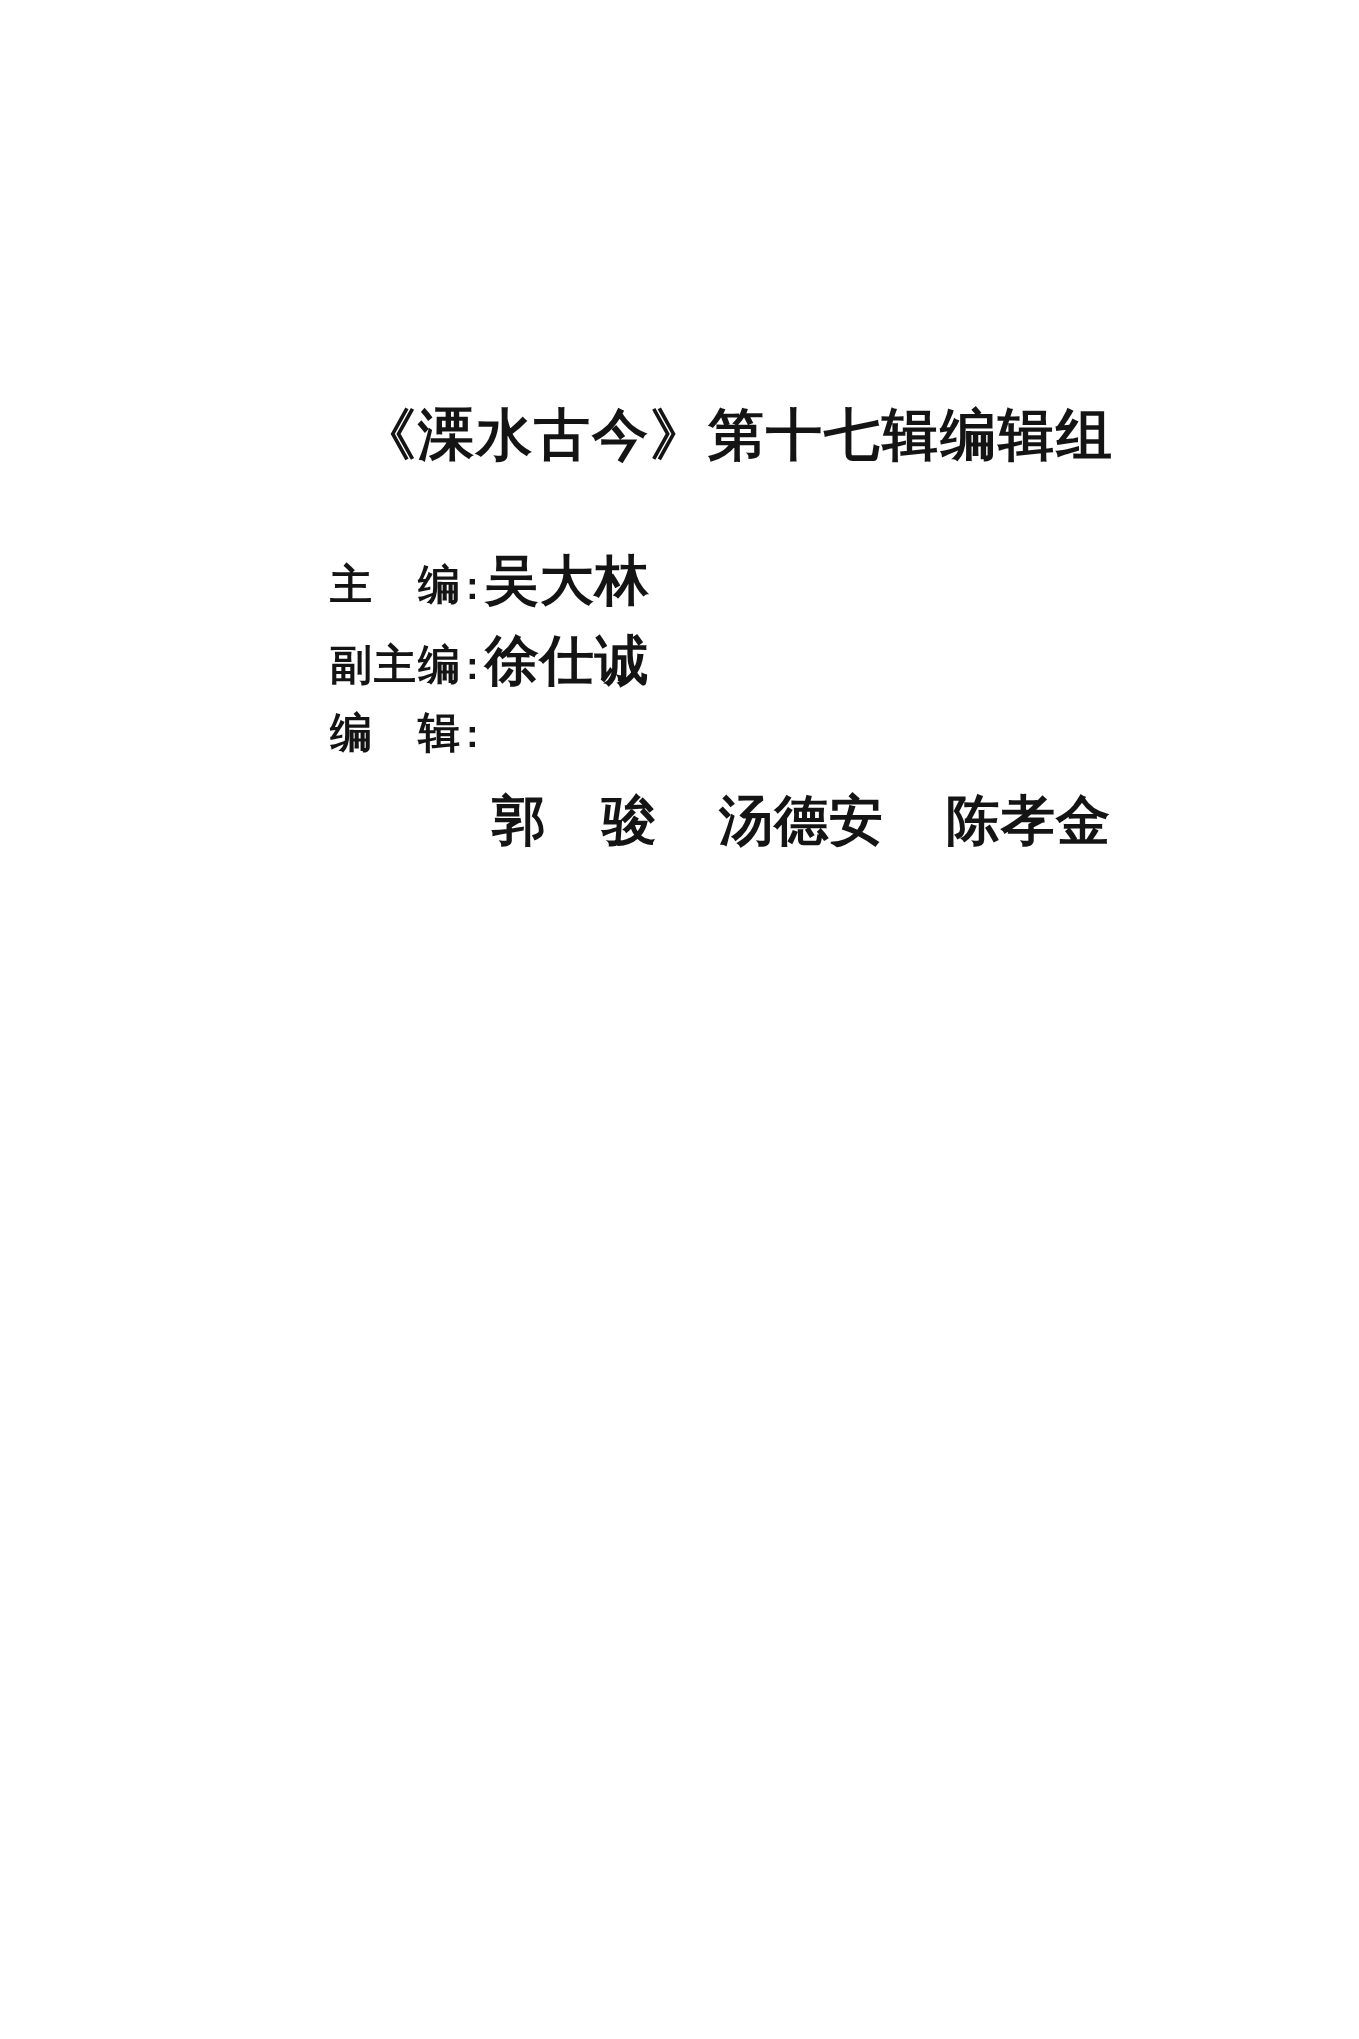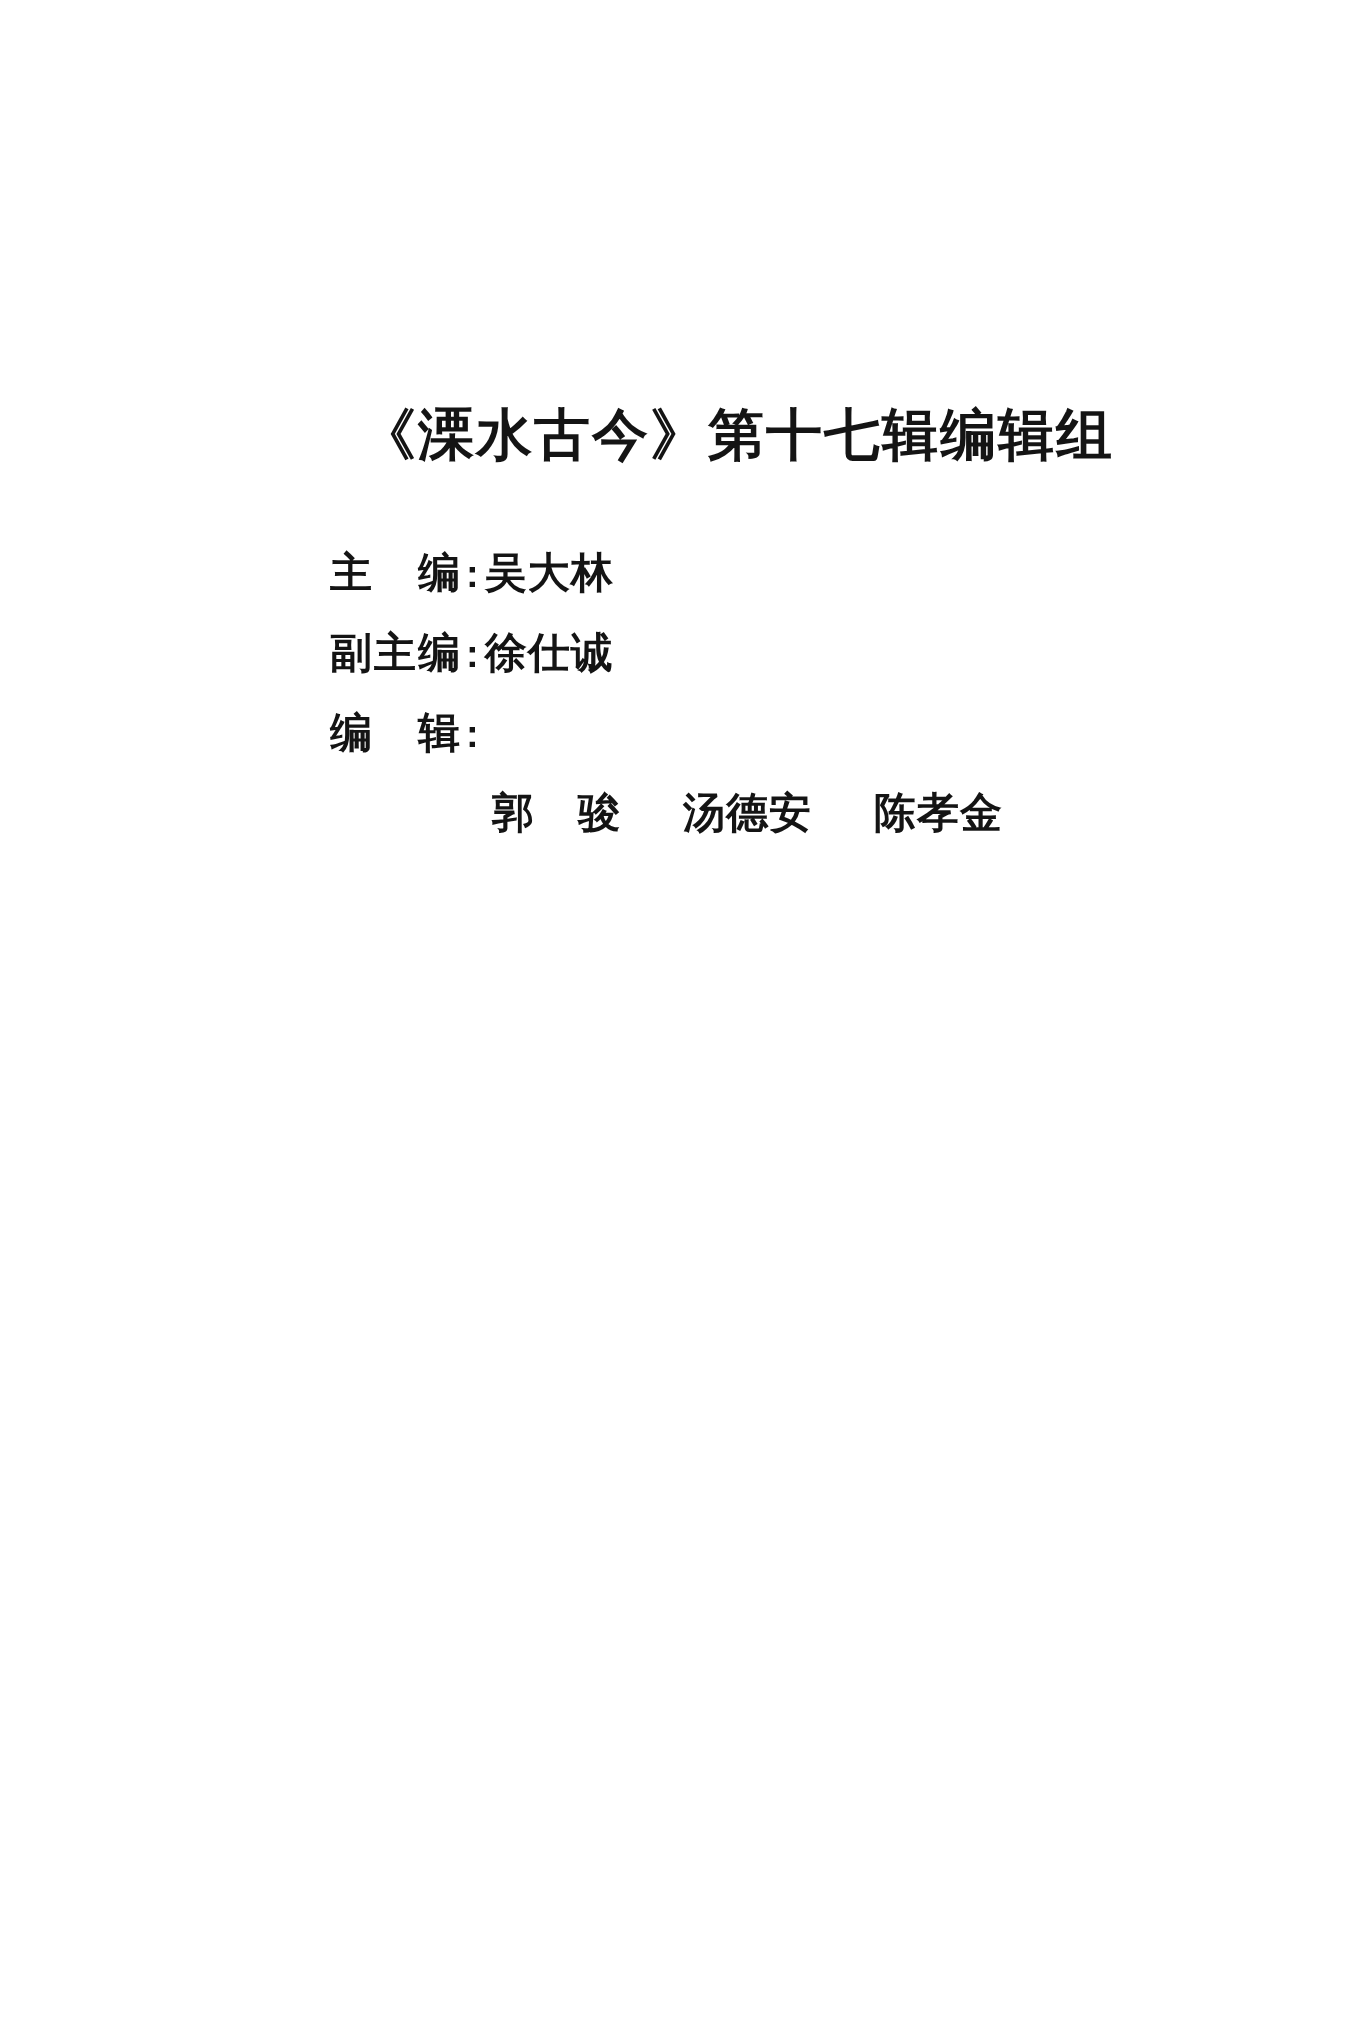--- a/index.html
+++ b/index.html
@@ -61,21 +61,21 @@
     margin: 0 6px 0 4px;
     color: var(--ink, #141414);
   }
   .names {
     display: flex;
     column-gap: 62px;
   }
   .person-name {
     font-family: Liberation Sans, sans-serif;
     font-weight: 600;
-    font-size: 42px;
+    font-size: 54px;
     letter-spacing: 1px;
     color: var(--ink, #141414);
     text-align: center;
   }
   .indent-a { margin-left: 155px; }
   .indent-b { margin-left: 162px; margin-top: 32px; }
 </style>
 </head>
 <body>
 

